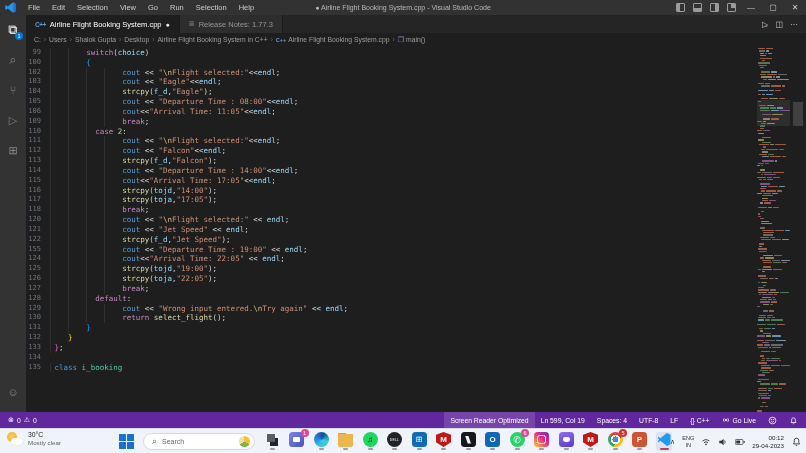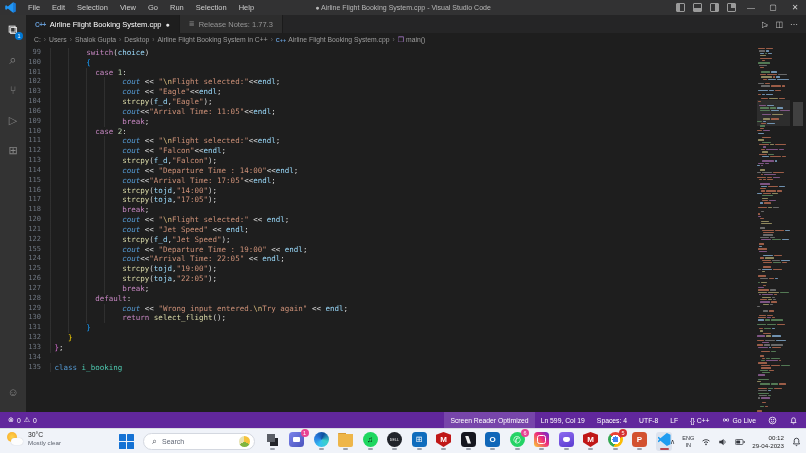--- a/index.html
+++ b/index.html
@@ -116,21 +116,21 @@
   .ic.ppt{background:#d35230;font-weight:bold;}
   .ic.vscode{background:transparent;}
   .ic.vscode::before{content:"";width:13px;height:13px;background:#1f9cf0;clip-path:polygon(72% 0,100% 13%,100% 87%,72% 100%,22% 60%,9% 71%,0 65%,13% 50%,0 35%,9% 29%,22% 40%);}
   .tray{position:absolute;right:4px;top:0;height:25px;display:flex;align-items:center;gap:7px;color:#31343b;}
   .chev{font-size:7px;color:#31343b;}
   .lang{font-size:5.6px;line-height:1.15;text-align:center;color:#31343b;}
   .trayico{width:10px;height:10px;}
   .clock{font-size:6.2px;line-height:1.25;text-align:right;color:#1f1f1f;}
   .bellico{width:11px;height:11px;}
 </style>
-<style>.tk-kw{color:#C586C0;}.tk-cout{color:#569CD6;font-style:italic;}.tk-var{color:#9CDCFE;}.tk-fn{color:#DCDCAA;}.tk-str{color:#CE9178;}.tk-esc{color:#D7BA7D;}.tk-pun{color:#D4D4D4;}.tk-num{color:#B5CEA8;}.tk-type{color:#569CD6;}.tk-cls{color:#4EC9B0;}.tk-b1{color:#179FFF;}.tk-b2{color:#FFD700;}.tk-b3{color:#DA70D6;}</style></head>
+<style>.tk-kw{color:#C586C0;}.tk-cout{color:#569CD6;}.tk-var{color:#9CDCFE;}.tk-fn{color:#DCDCAA;}.tk-str{color:#CE9178;}.tk-esc{color:#D7BA7D;}.tk-pun{color:#D4D4D4;}.tk-num{color:#B5CEA8;}.tk-type{color:#569CD6;}.tk-cls{color:#4EC9B0;}.tk-b1{color:#179FFF;}.tk-b2{color:#FFD700;}.tk-b3{color:#DA70D6;}</style></head>
 <body>
 
 <div class="titlebar">
   <svg class="vslogo" viewBox="0 0 100 100">
     <path fill="#2196f3" d="M74 2 98 13v74L74 98 25 60 12 71 2 66v-32l10-5 13 11L74 2z"></path>
     <path fill="#0d47a1" d="M74 2 98 13v74L74 98V2z" opacity="0.35"></path>
   </svg>
   <div class="menubar">
       <span class="menu-item">File</span>
       <span class="menu-item">Edit</span>
@@ -201,24 +201,24 @@
     <span>Airline Flight Booking System.cpp</span>
     <span class="bc-sep">›</span>
     <span class="bc-symico">❒</span>
     <span>main()</span>
   </div>
 
 <div class="editor">
   <div class="code-area" id="code-host">
       <div class="crow"><span class="gut">99</span><span class="ctext"><span class="ind">        </span><span class="tk-kw">switch</span><span class="tk-pun">(</span><span class="tk-var">choice</span><span class="tk-pun">)</span></span></div>
       <div class="crow"><span class="gut">100</span><span class="ctext"><span class="ind">        </span><span class="tk-b1">{</span></span></div>
-      <div class="crow"><span class="gut">101</span><span class="ctext"><span class="ind">          </span><span class="tk-kw">case </span><span class="tk-num">1</span><span class="tk-pun">:</span></span></div>
       <div class="crow"><span class="gut">102</span><span class="ctext"><span class="ind">                </span><span class="tk-cout">cout</span><span class="tk-pun"> &lt;&lt; </span><span class="tk-str">"</span><span class="tk-esc">\n</span><span class="tk-str">Flight selected:"</span><span class="tk-pun">&lt;&lt;</span><span class="tk-var">endl</span><span class="tk-pun">;</span></span></div>
       <div class="crow"><span class="gut">103</span><span class="ctext"><span class="ind">                </span><span class="tk-cout">cout</span><span class="tk-pun"> &lt;&lt; </span><span class="tk-str">"Eagle"</span><span class="tk-pun">&lt;&lt;</span><span class="tk-var">endl</span><span class="tk-pun">;</span></span></div>
       <div class="crow"><span class="gut">104</span><span class="ctext"><span class="ind">                </span><span class="tk-fn">strcpy</span><span class="tk-pun">(</span><span class="tk-var">f_d</span><span class="tk-pun">,</span><span class="tk-str">"Eagle"</span><span class="tk-pun">);</span></span></div>
+      <div class="crow"><span class="gut">105</span><span class="ctext"><span class="ind">                </span><span class="tk-cout">cout</span><span class="tk-pun"> &lt;&lt; </span><span class="tk-str">"Departure Time : 08:00"</span><span class="tk-pun">&lt;&lt;</span><span class="tk-var">endl</span><span class="tk-pun">;</span></span></div>
       <div class="crow"><span class="gut">106</span><span class="ctext"><span class="ind">                </span><span class="tk-cout">cout</span><span class="tk-pun">&lt;&lt;</span><span class="tk-str">"Arrival Time: 11:05"</span><span class="tk-pun">&lt;&lt;</span><span class="tk-var">endl</span><span class="tk-pun">;</span></span></div>
       <div class="crow"><span class="gut">109</span><span class="ctext"><span class="ind">                </span><span class="tk-kw">break</span><span class="tk-pun">;</span></span></div>
       <div class="crow"><span class="gut">110</span><span class="ctext"><span class="ind">          </span><span class="tk-kw">case </span><span class="tk-num">2</span><span class="tk-pun">:</span></span></div>
       <div class="crow"><span class="gut">111</span><span class="ctext"><span class="ind">                </span><span class="tk-cout">cout</span><span class="tk-pun"> &lt;&lt; </span><span class="tk-str">"</span><span class="tk-esc">\n</span><span class="tk-str">Flight selected:"</span><span class="tk-pun">&lt;&lt;</span><span class="tk-var">endl</span><span class="tk-pun">;</span></span></div>
       <div class="crow"><span class="gut">112</span><span class="ctext"><span class="ind">                </span><span class="tk-cout">cout</span><span class="tk-pun"> &lt;&lt; </span><span class="tk-str">"Falcon"</span><span class="tk-pun">&lt;&lt;</span><span class="tk-var">endl</span><span class="tk-pun">;</span></span></div>
       <div class="crow"><span class="gut">113</span><span class="ctext"><span class="ind">                </span><span class="tk-fn">strcpy</span><span class="tk-pun">(</span><span class="tk-var">f_d</span><span class="tk-pun">,</span><span class="tk-str">"Falcon"</span><span class="tk-pun">);</span></span></div>
       <div class="crow"><span class="gut">114</span><span class="ctext"><span class="ind">                </span><span class="tk-cout">cout</span><span class="tk-pun"> &lt;&lt; </span><span class="tk-str">"Departure Time : 14:00"</span><span class="tk-pun">&lt;&lt;</span><span class="tk-var">endl</span><span class="tk-pun">;</span></span></div>
       <div class="crow"><span class="gut">115</span><span class="ctext"><span class="ind">                </span><span class="tk-cout">cout</span><span class="tk-pun">&lt;&lt;</span><span class="tk-str">"Arrival Time: 17:05"</span><span class="tk-pun">&lt;&lt;</span><span class="tk-var">endl</span><span class="tk-pun">;</span></span></div>
       <div class="crow"><span class="gut">116</span><span class="ctext"><span class="ind">                </span><span class="tk-fn">strcpy</span><span class="tk-pun">(</span><span class="tk-var">tojd</span><span class="tk-pun">,</span><span class="tk-str">"14:00"</span><span class="tk-pun">);</span></span></div>
       <div class="crow"><span class="gut">117</span><span class="ctext"><span class="ind">                </span><span class="tk-fn">strcpy</span><span class="tk-pun">(</span><span class="tk-var">toja</span><span class="tk-pun">,</span><span class="tk-str">"17:05"</span><span class="tk-pun">);</span></span></div>

